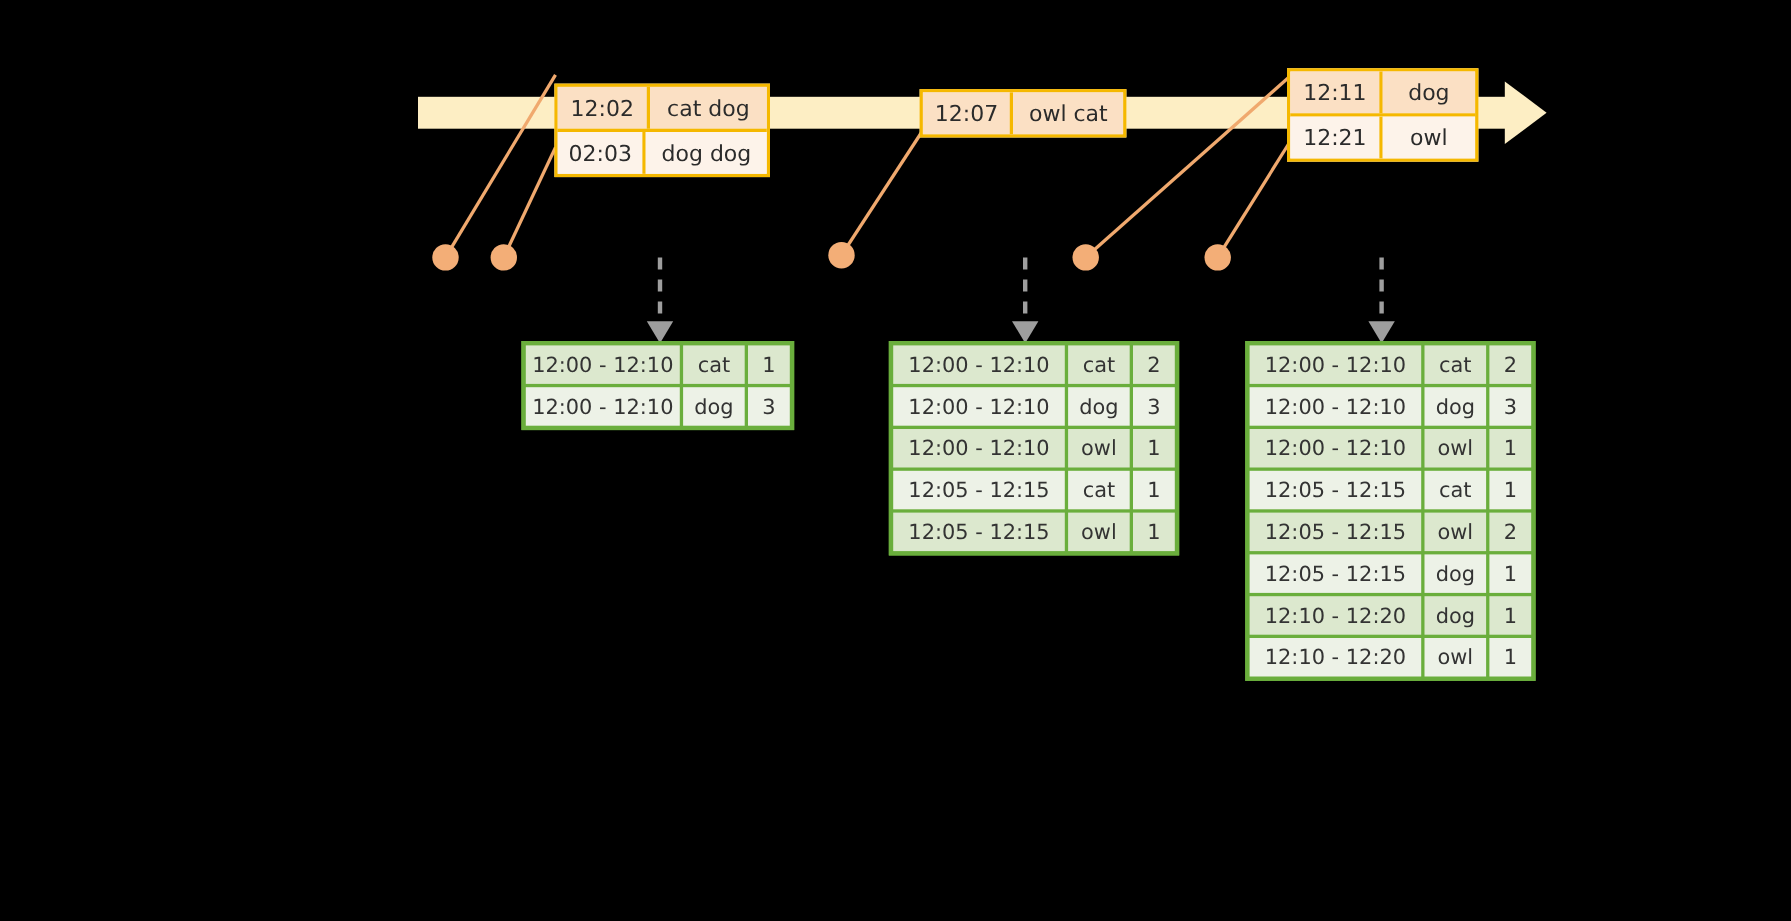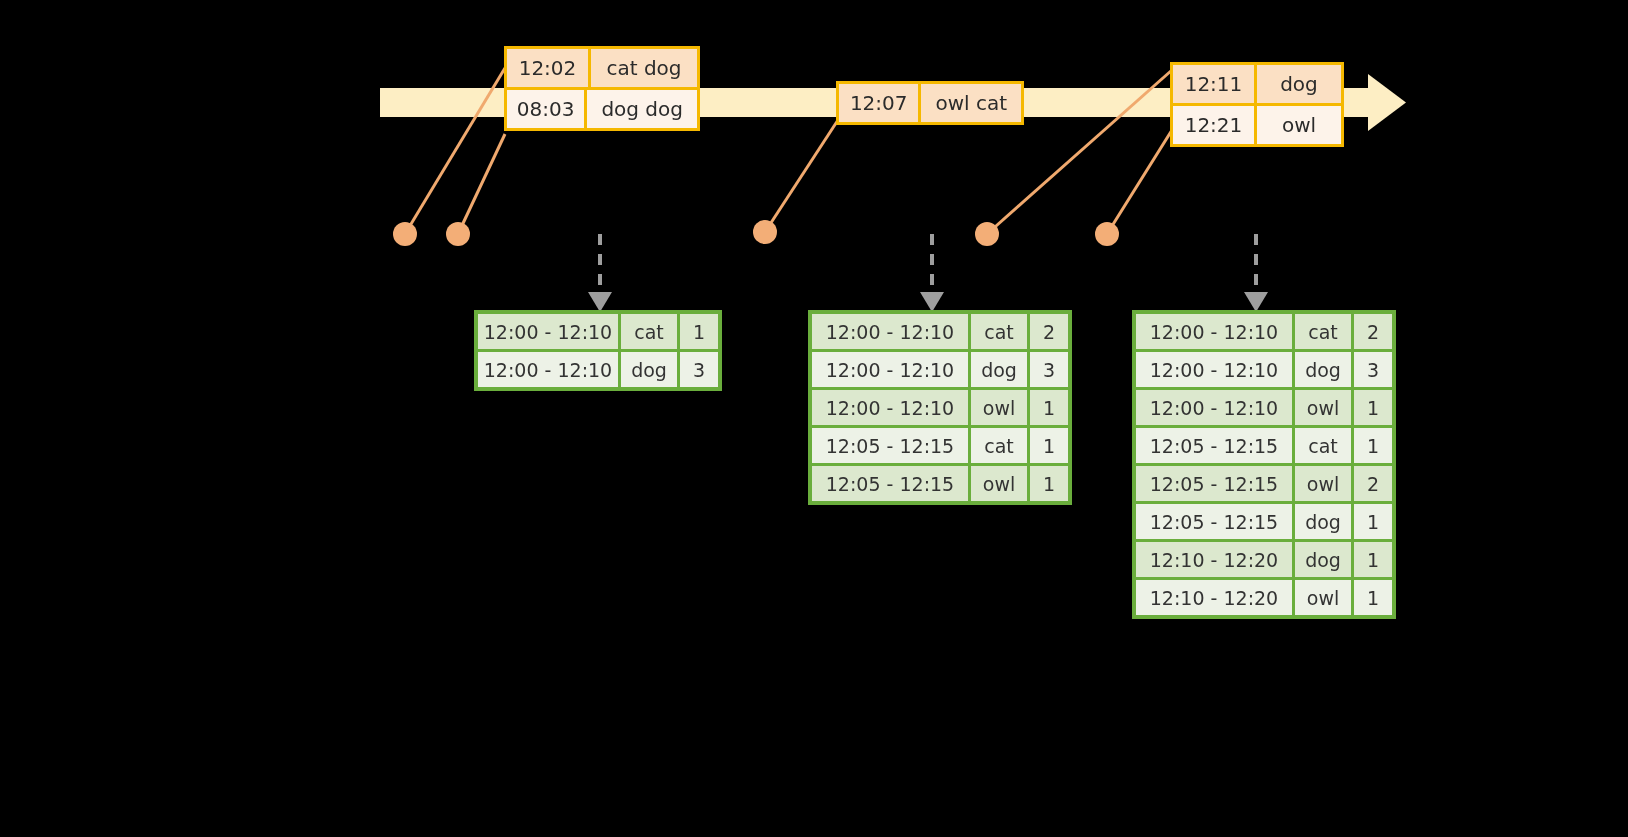--- a/index.html
+++ b/index.html
@@ -142,27 +142,27 @@
       <line x1="932" y1="234" x2="932" y2="292" stroke-dasharray="11 9"></line>
       <line x1="1256" y1="234" x2="1256" y2="292" stroke-dasharray="11 9"></line>
     </g>
     <g fill="#9E9E9E">
       <polygon points="588,292 612,292 600,312"></polygon>
       <polygon points="920,292 944,292 932,312"></polygon>
       <polygon points="1244,292 1268,292 1256,312"></polygon>
     </g>
   </svg>
 
-  <div class="event-box" style="left:504px; top:46px; width:196px;justify-content:space-between;">
+  <div class="event-box" style="left:504px; top:76px; width:196px;justify-content:space-between;">
     <div class="event-row shade">
       <div class="ev-time">12:02</div>
       <div class="ev-text">cat dog</div>
     </div>
     <div class="event-row plain">
-      <div class="ev-time">08:03</div>
+      <div class="ev-time">02:03</div>
       <div class="ev-text">dog dog</div>
     </div>
   </div>
 
   <div class="event-box" style="left:836px; top:81px; width:188px;">
     <div class="event-row shade">
       <div class="ev-time">12:07</div>
       <div class="ev-text">owl cat</div>
     </div>
   </div>

